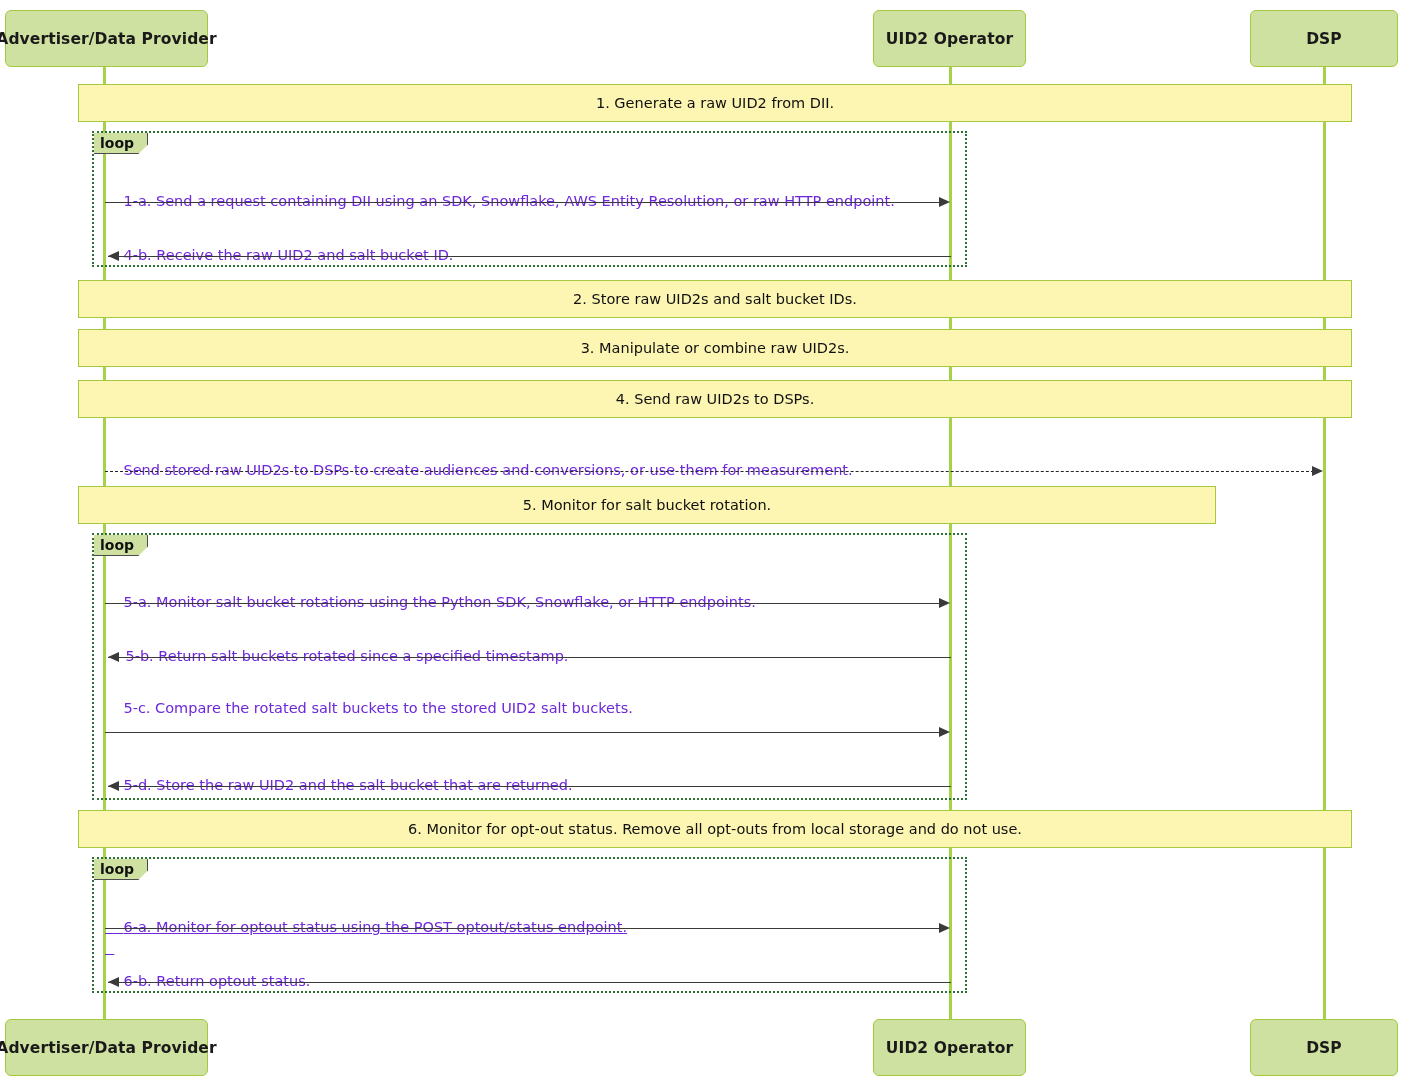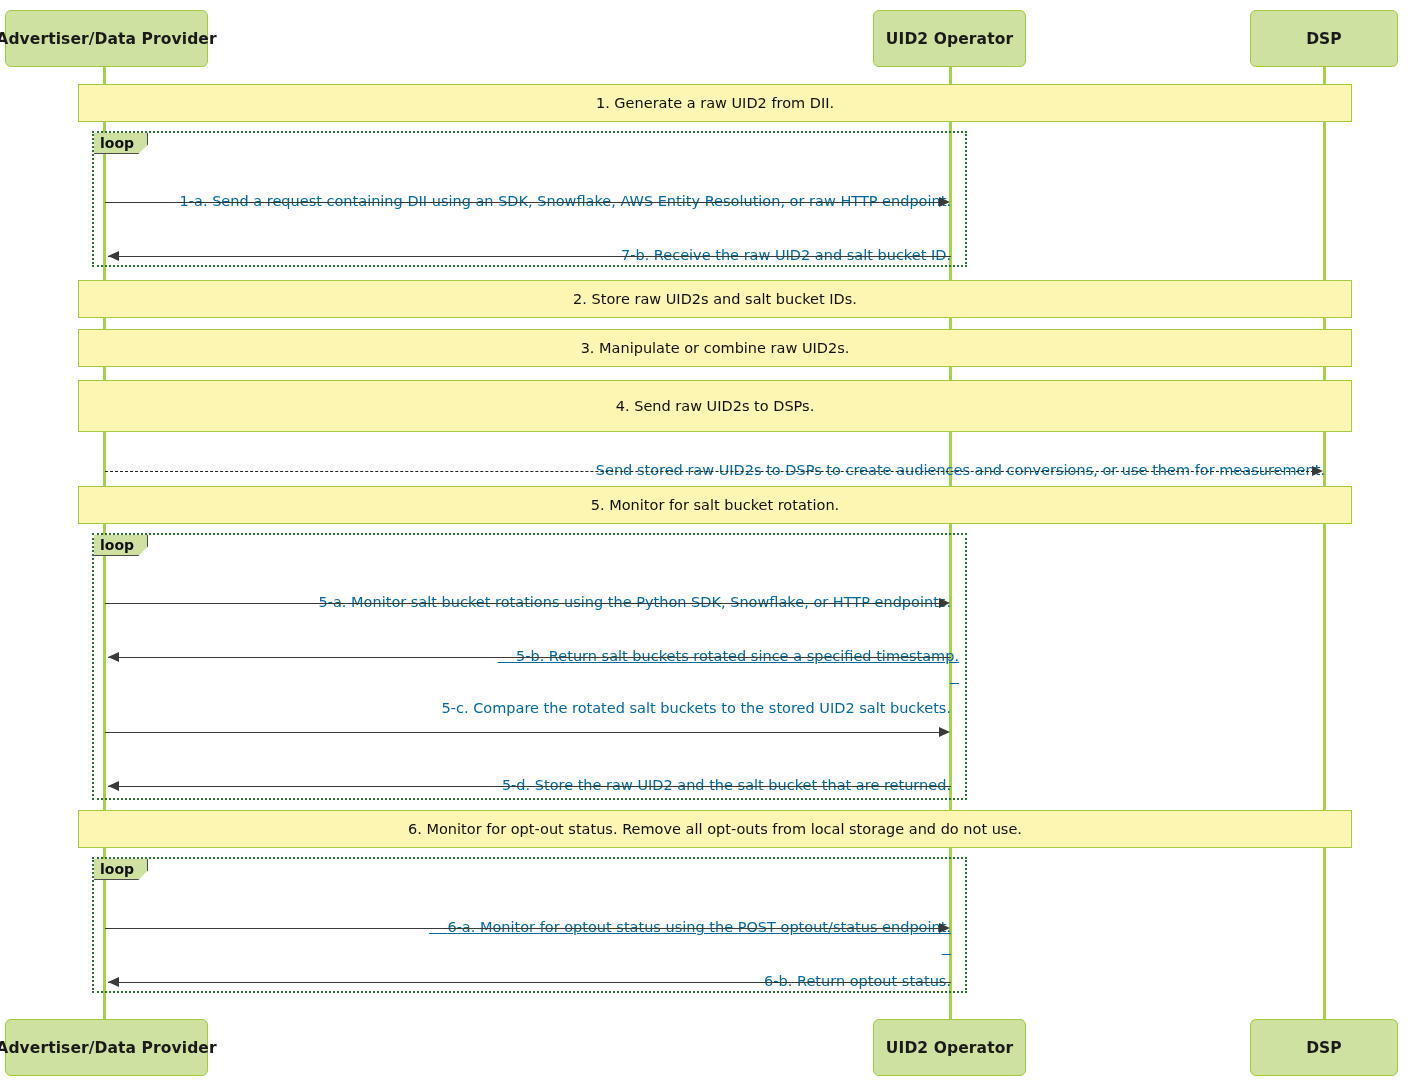--- a/index.html
+++ b/index.html
@@ -105,22 +105,22 @@
     border-left: 11px solid #3a3a3a;
   }
   .arrowhead.left {
     border-right: 11px solid #3a3a3a;
   }
 
   
   .msglabel {
     position: absolute;
     font-size: 14.5px;
-    color: #0369a1;
-    text-align: right;
+    color: #6d28d9;
+    text-align: left;
     white-space: pre;
     line-height: 21px;
   }
 </style>
 </head>
 <body>
 
 <div id="diagram">
 
   <div class="lifeline" style="left:103px; top:66px; height:956px;"></div>
@@ -146,59 +146,59 @@
     <span>loop</span>
   </div>
 
   <div class="msglabel" style="left:105px; top:170px; width:846px;">
     <span>1-a. Send a request containing DII using an SDK, Snowflake, AWS Entity Resolution, or raw HTTP endpoint.</span>
   </div>
   <div class="msgline" style="left:105px; top:202px; width:842px;"></div>
   <div class="arrowhead right" style="left:939px; top:197px;"></div>
 
   <div class="msglabel" style="left:105px; top:224px; width:846px;">
-    <span>7-b. Receive the raw UID2 and salt bucket ID.</span>
+    <span>4-b. Receive the raw UID2 and salt bucket ID.</span>
   </div>
   <div class="msgline" style="left:108px; top:256px; width:843px;"></div>
   <div class="arrowhead left" style="left:108px; top:251px;"></div>
 
   <div class="notebar" style="left:78px; top:280px; width:1274px; height:38px;">
     <span>2. Store raw UID2s and salt bucket IDs.</span>
   </div>
 
   <div class="notebar" style="left:78px; top:329px; width:1274px; height:38px;">
     <span>3. Manipulate or combine raw UID2s.</span>
   </div>
 
-  <div class="notebar" style="left:78px; top:380px; width:1274px; height:52px;">
+  <div class="notebar" style="left:78px; top:380px; width:1274px; height:38px;">
     <span>4. Send raw UID2s to DSPs.</span>
   </div>
 
   <div class="msglabel" style="left:105px; top:439px; width:1220px;">
     <span>Send stored raw UID2s to DSPs to create audiences and conversions, or use them for measurement.</span>
   </div>
   <div class="msgline dashed" style="left:105px; top:471px; width:1214px;"></div>
   <div class="arrowhead right" style="left:1312px; top:466px;"></div>
 
-  <div class="notebar" style="left:78px; top:486px; width:1274px; height:38px;">
+  <div class="notebar" style="left:78px; top:486px; width:1138px; height:38px;">
     <span>5. Monitor for salt bucket rotation.</span>
   </div>
 
   <div class="loopframe" style="left:92px; top:533px; width:875px; height:267px;"></div>
   <div class="looplabel" style="left:94px; top:535px; width:54px;">
     <span>loop</span>
   </div>
 
   <div class="msglabel" style="left:105px; top:571px; width:846px;">
     <span>5-a. Monitor salt bucket rotations using the Python SDK, Snowflake, or HTTP endpoints.</span>
   </div>
   <div class="msgline" style="left:105px; top:603px; width:842px;"></div>
   <div class="arrowhead right" style="left:939px; top:598px;"></div>
 
-  <div class="msglabel" style="left:113px; top:625px; width:846px;text-decoration:underline;">
+  <div class="msglabel" style="left:107px; top:625px; width:846px;">
     <span>5-b. Return salt buckets rotated since a specified timestamp.</span>
   </div>
   <div class="msgline" style="left:108px; top:657px; width:843px;"></div>
   <div class="arrowhead left" style="left:108px; top:652px;"></div>
 
   <div class="msglabel" style="left:105px; top:677px; width:846px;">
     <span>5-c. Compare the rotated salt buckets to the stored UID2 salt buckets.</span><br>
   </div>
   <div class="msgline" style="left:105px; top:732px; width:842px;"></div>
   <div class="arrowhead right" style="left:939px; top:727px;"></div>

